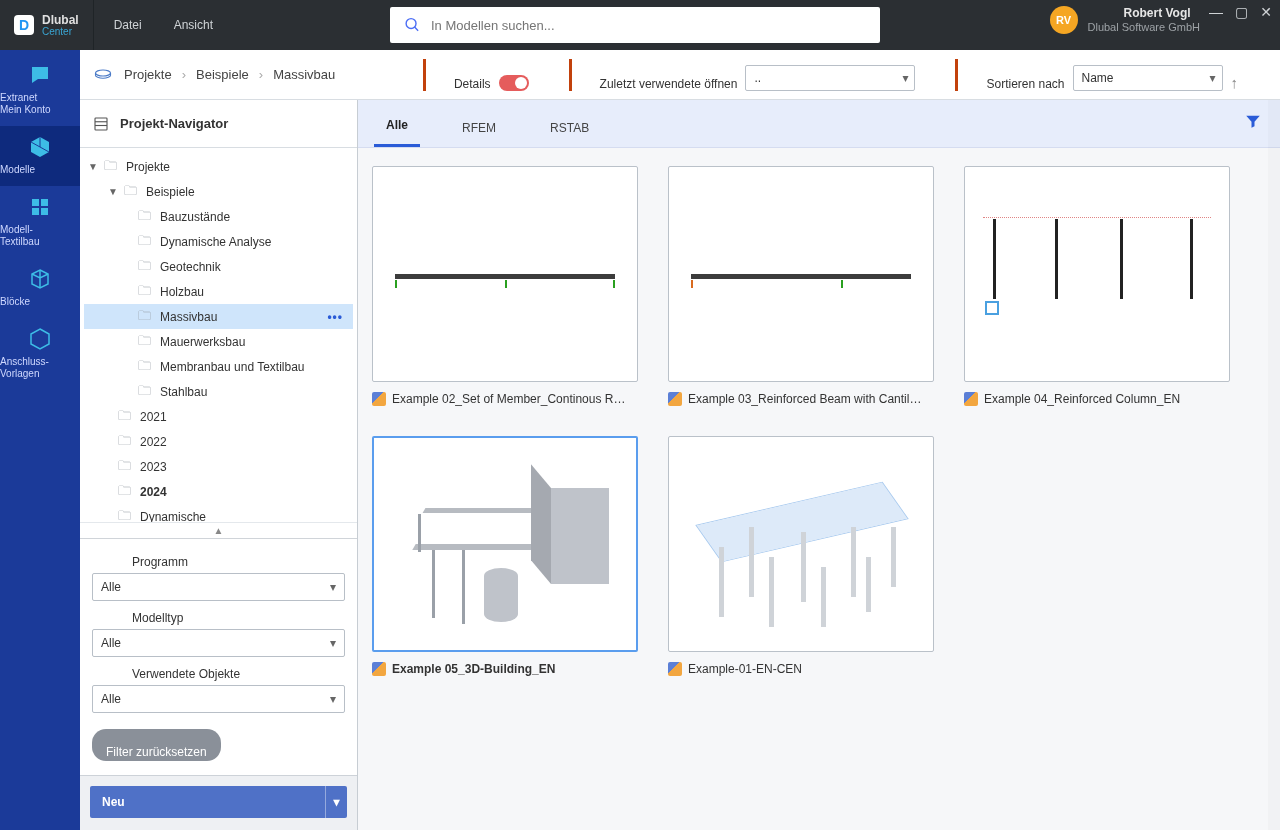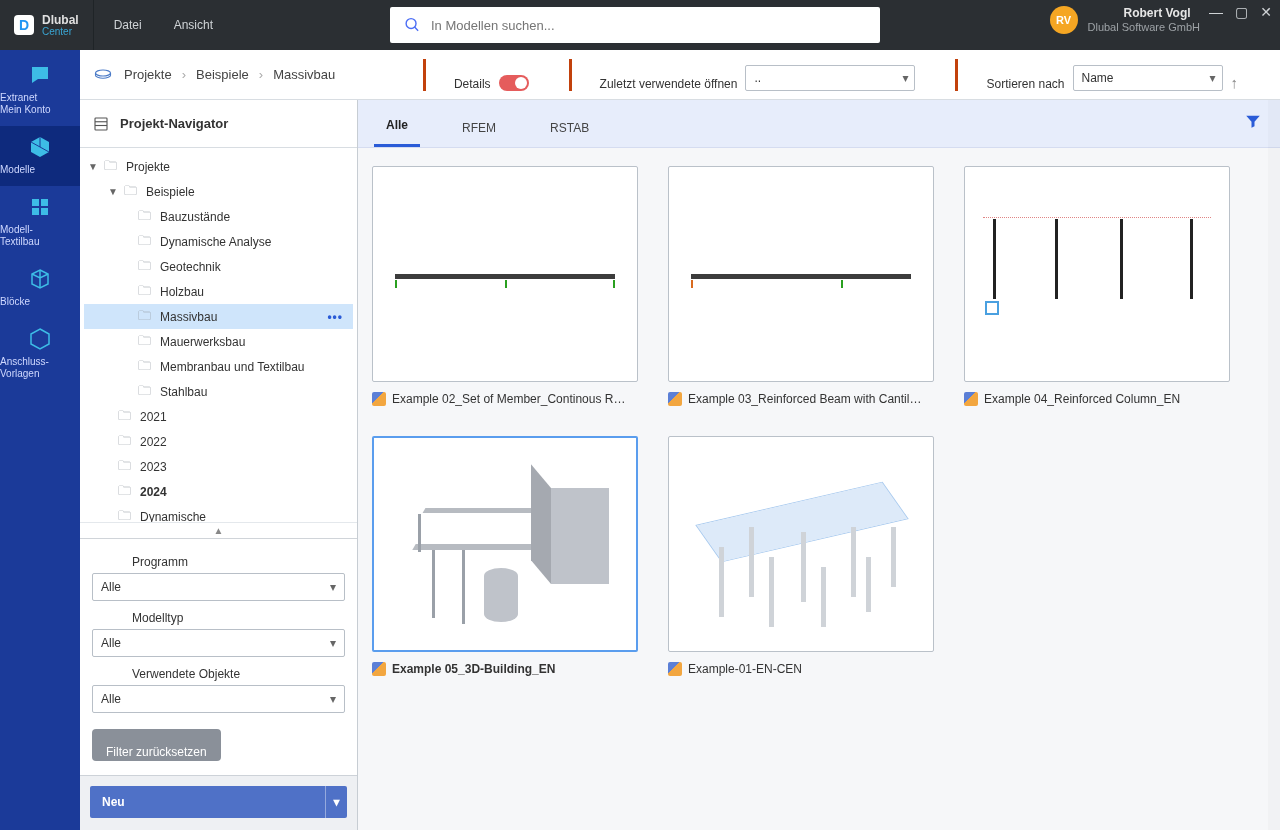--- a/index.html
+++ b/index.html
@@ -56,21 +56,21 @@
 .tree .folder-icon { color:#949ba3; font-size:13px; width:16px; }
 .tree .node.selected { background:#cfe5fb; }
 .tree .node .more { position:absolute; right:10px; color:#2a5bd7; letter-spacing:1px; font-weight:bold; }
 .tree .bold { font-weight:700; }
 .tree-collapse { height:16px; border-top:1px solid #e4e8ec; display:flex; justify-content:center; align-items:center; color:#888; font-size:10px; }
 
 .filters { border-top:1px solid #d0d4d9; padding:10px 12px 14px; display:flex; flex-direction:column; gap:4px; }
 .filters label { font-size:12px; color:#333; margin-top:6px;margin-left:40px; }
 .filters .select { height:28px; border:1px solid #b8bfc7; border-radius:2px; padding:0 8px; display:flex; align-items:center; justify-content:space-between; font-size:12px; color:#333; }
 .filters .select::after { content:"▾"; color:#666; }
-.filters .reset-btn { margin-top:12px; height:30px; background:#8a9099; color:#fff; border:none; border-radius:4px; padding:16px 14px; width:fit-content; cursor:pointer; font-size:12px;text-align:center; }
+.filters .reset-btn { margin-top:12px; height:30px; background:#8a9099; color:#fff; border:none; border-radius:14px; padding:16px 14px; width:fit-content; cursor:pointer; font-size:12px;text-align:center; }
 
 .navpanel .footer-bar { border-top:1px solid #cdd2d8; padding:10px 10px 12px; background:#eef0f3; }
 .navpanel .new-btn { display:flex; align-items:center; justify-content:space-between; height:32px; background:#4f71c7; color:#fff; border-radius:2px; padding:0 0 0 12px; font-weight:600; font-size:12px; cursor:pointer; }
 .navpanel .new-btn .split { width:22px; height:100%; border-left:1px solid rgba(255,255,255,.4); display:flex; align-items:center; justify-content:center; }
 
 
 .main { position:absolute; top:100px; left:358px; right:0; bottom:0; background:#f6f7f9; display:flex; flex-direction:column; }
 .main .tabs-row { height:48px; background:#e7edfb; border-bottom:1px solid #d5dcf0; display:flex; align-items:flex-end; padding:0 16px; gap:30px; position:relative; }
 .main .tab { padding:0 12px 12px; font-size:12px; color:#444; cursor:pointer; }
 .main .tab.active { font-weight:700; border-bottom:3px solid #2a5bd7; color:#222; }

